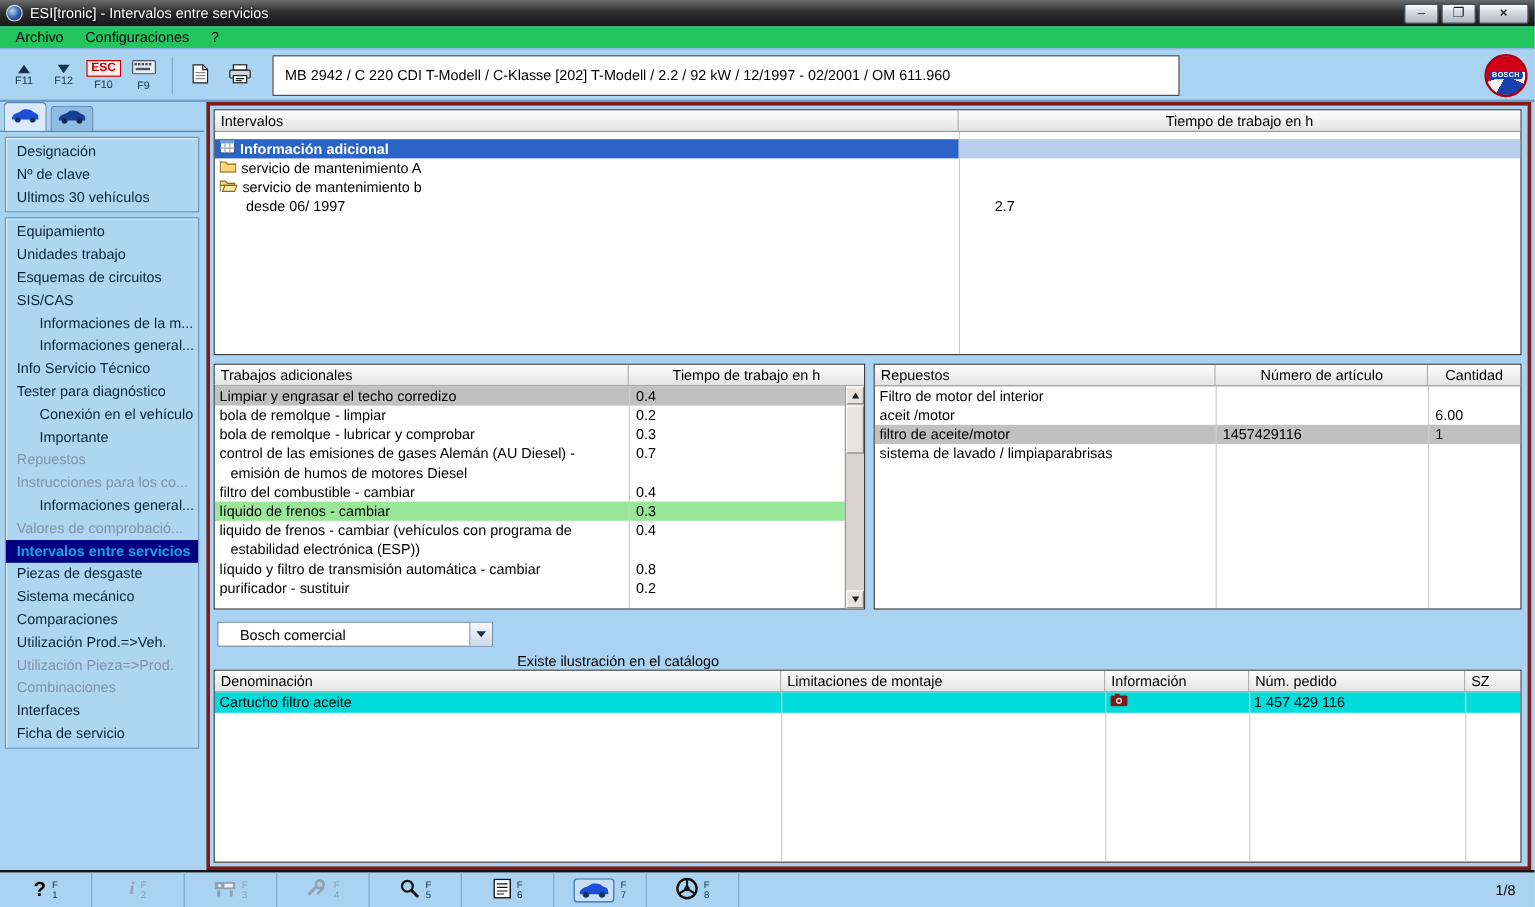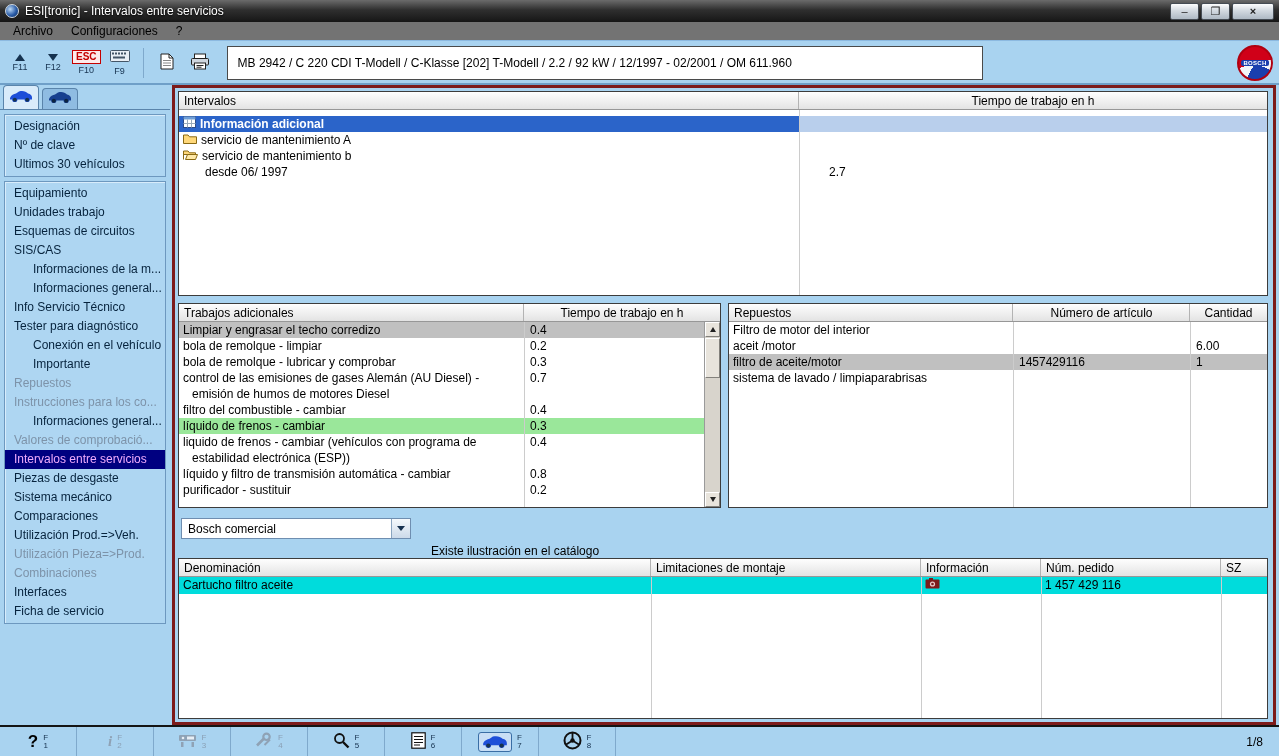--- a/index.html
+++ b/index.html
@@ -18,21 +18,21 @@
     border: 1px solid #cfd8e0; flex: 0 0 auto; }
   .title-text { font-size: 12px; text-shadow: 0 1px 2px #000; white-space: nowrap; }
   .winbtns { margin-left: auto; display: flex; gap: 2px; }
   .winbtn { width: 29px; height: 17px; border: 1px solid #454c54; border-radius: 2px;
     background: linear-gradient(#fdfdfd, #d2d9e0 45%, #aeb9c4);
     color: #222; font-size: 11px; line-height: 15px; text-align: center; }
   .winbtn.close { width: 42px; font-weight: bold; }
 
   
   .menubar { position: absolute; left: 0; top: 22px; width: 100%; height: 19px;
-    background: #737373; border-bottom: 1px solid #8cb9e0;
+    background: #22c55e; border-bottom: 1px solid #8cb9e0;
     display: flex; align-items: center; padding: 0 4px; }
   .menu-item { padding: 1px 9px; white-space: nowrap; }
 
   
   .toolbar { position: absolute; left: 0; top: 42px; width: 100%; height: 43px;
     background: #a9d3f0; border-bottom: 2px solid #6f9fc8;
     display: flex; align-items: center; padding: 0 6px; gap: 5px; }
   .fbtn { height: 36px; min-width: 28px; display: flex; flex-direction: column;
     align-items: center; justify-content: center; gap: 2px; cursor: default; }
   .flabel { font-size: 9px; color: #16324f; line-height: 9px; }
@@ -61,21 +61,21 @@
   .tab { width: 36px; height: 21px; display: flex; align-items: center; justify-content: center;
     border: 1px solid #5a84ab; border-bottom: none; border-radius: 4px 4px 0 0;
     background: #8fbce2; margin-right: 3px; }
   .tab.active { background: #d9ebfa; height: 24px; }
   .side-group { margin: 4px 4px 0 4px; border: 1px solid #6d98bf; background: #aed6f2;
     box-shadow: inset 1px 1px 0 #d8ecfb; padding: 2px 0; }
   .side-item { height: 19px; line-height: 19px; padding-left: 9px; white-space: nowrap;
     overflow: hidden; color: #06233d; cursor: default; }
   .side-item.indent { padding-left: 28px; }
   .side-item.disabled { color: #7d93a9; }
-  .side-item.selected { background: #000080; color: #f0abfc; }
+  .side-item.selected { background: #000080; color: #0ea5e9; font-weight: bold; }
 
   
   .main { position: absolute; left: 172px; top: 85px; width: 1104px; height: 640px;
     border: 3px solid #7d1b1b; background: #a9d3f0; }
   .panel { position: absolute; background: #fff; border: 1px solid #3c3c3c; overflow: hidden; }
   .phead { display: flex; height: 18px; background: linear-gradient(#fefefe, #e3e3e3);
     border-bottom: 1px solid #979797; }
   .phc { display: flex; align-items: center; padding: 0 5px; border-right: 1px solid #b3b3b3;
     height: 100%; white-space: nowrap; overflow: hidden; }
   .phc:last-child { border-right: none; }
@@ -123,21 +123,21 @@
 
   
   .p-repuestos { left: 553px; top: 215px; width: 540px; height: 205px; }
   .rw1 { width: 284px; }
   .rw2 { width: 177px; padding-left: 6px; }
   .rw3 { flex: 1; padding-left: 6px; }
 
   
   .combo { position: absolute; left: 6px; top: 430px; width: 230px; height: 21px;
     background: #fff; border: 1px solid #6f8eb0; display: flex; align-items: center; }
-  .combo-text { flex: 1; padding: 0 6px; white-space: nowrap; overflow: hidden; }
+  .combo-text { flex: 1; padding: 0 18px; white-space: nowrap; overflow: hidden; }
   .combo-btn { width: 19px; height: 19px; background: linear-gradient(#f5f9fc, #ccdae9);
     border-left: 1px solid #8aa5c0; display: flex; align-items: center; justify-content: center; }
   .combo-tri { width: 0; height: 0; border-left: 4px solid transparent;
     border-right: 4px solid transparent; border-top: 5px solid #16324f; }
   .catalog-note { position: absolute; left: 256px; top: 456px; white-space: nowrap; }
   .p-catalog { left: 3px; top: 470px; width: 1090px; height: 161px; }
   .crow { height: 17px; line-height: 17px; }
   .prow.cyan { background: #00dcdc; }
   .bw1 { width: 472px; }
   .bw2 { width: 270px; }

